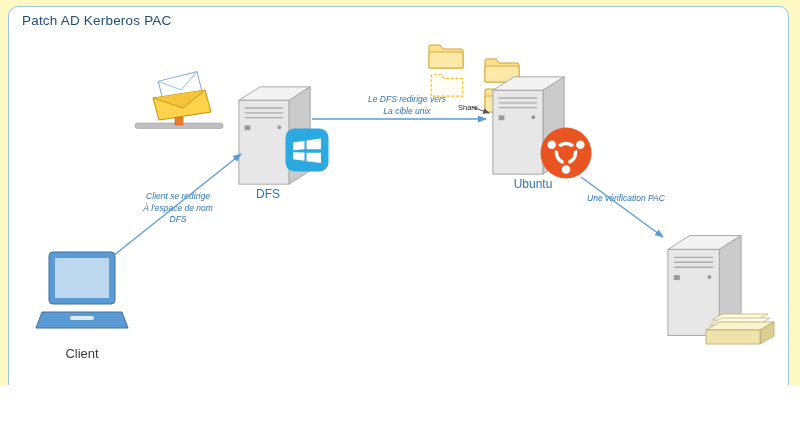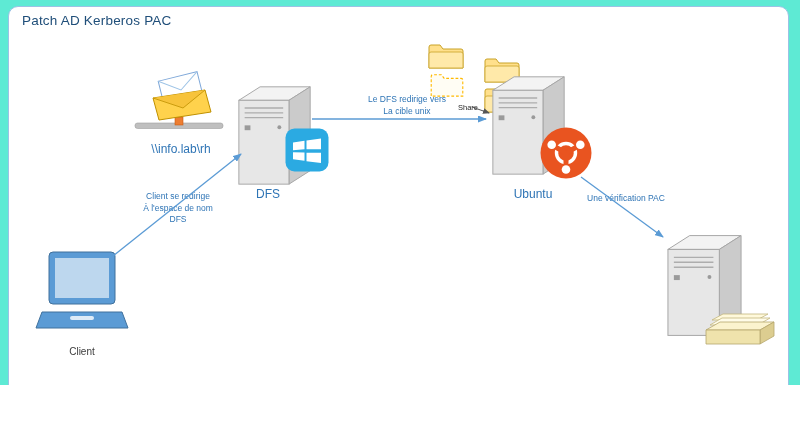--- a/index.html
+++ b/index.html
@@ -1,25 +1,25 @@
 <!DOCTYPE html>
 <html><head>
 <meta charset="utf-8">
 <style>
   * { margin:0; padding:0; box-sizing:border-box; }
   html,body { background:#ffffff; }
   body { width:800px; height:433px; font-family:"Liberation Sans", sans-serif; }
-  .canvas { position:relative; width:800px; height:385px; background:#5eead4; overflow:hidden; }
+  .canvas { position:relative; width:800px; height:385px; background:#fef9c3; overflow:hidden; }
   .frame { position:absolute; left:8px; top:6px; width:781px; height:418px;
            border:1.6px solid #9CC2E5; border-radius:10px; background:#fff; }
   .title { position:absolute; left:22px; top:13px; font-size:13.5px; color:#1F4E79; letter-spacing:.2px; }
   .shape { position:absolute; overflow:visible; }
   .node-label { position:absolute; text-align:center; font-size:12px; color:#2E74B5; }
-  .client-label { position:absolute; text-align:center; font-size:10px; color:#3B3B3B; }
-  .edge-label { position:absolute; text-align:center; font-size:8.5px; color:#2E74B5; line-height:11.5px; }
+  .client-label { position:absolute; text-align:center; font-size:13px; color:#3B3B3B; }
+  .edge-label { position:absolute; text-align:center; font-size:8.5px; color:#2E74B5; line-height:11.5px;font-style:italic; }
   .share-label { position:absolute; font-size:7.5px; color:#262626; }
   .overlay { position:absolute; left:0; top:0; pointer-events:none; }
 </style>
 </head>
 <body>
 
 <div class="canvas">
 
   <div class="frame"></div>
   <div class="title">Patch AD Kerberos PAC</div>
@@ -35,21 +35,20 @@
   <svg class="shape" style="left:133px; top:66px;" width="96" height="76" viewBox="0 0 96 76">
     <rect x="2" y="57" width="88" height="5.5" rx="2.5" fill="#BFBFBF" stroke="#9E9E9E" stroke-width="0.6"></rect>
     <rect x="42" y="51" width="8" height="8" fill="#ED7D31" stroke="#C55A11" stroke-width="0.6"></rect>
     <g transform="rotate(-14 48 24)">
       <rect x="28" y="10" width="40" height="26" fill="#FFFFFF" stroke="#7FA8D9" stroke-width="1"></rect>
       <path d="M28,10 L48,24 L68,10" fill="none" stroke="#9DC3E6" stroke-width="1"></path>
     </g>
     <path d="M20,32 L72,24 L78,46 L26,54 Z" fill="#FFD24C" stroke="#BF9000" stroke-width="1"></path>
     <path d="M20,32 L50,42 L72,24" fill="#F7C33B" stroke="#BF9000" stroke-width="0.8"></path>
   </svg>
-  <div class="node-label" style="left:125px; top:142px; width:112px;">\\info.lab\rh</div>
 
   <svg class="shape" style="left:233px; top:82px;" width="84" height="106" viewBox="0 0 85 110">
     <polygon points="5,19 27,5 79,5 57,19" fill="#F3F3F3" stroke="#A6A6A6" stroke-width="1"></polygon>
     <polygon points="57,19 79,5 79,92 57,106" fill="#CBCBCB" stroke="#A6A6A6" stroke-width="1"></polygon>
     <rect x="5" y="19" width="52" height="87" fill="#E7E7E7" stroke="#A6A6A6" stroke-width="1"></rect>
     <g stroke="#ADADAD" stroke-width="1.4">
       <line x1="11" y1="27" x2="51" y2="27"></line>
         <line x1="11" y1="32" x2="51" y2="32"></line>
         <line x1="11" y1="37" x2="51" y2="37"></line>
     </g>
@@ -114,21 +113,21 @@
       <line x1="27" y1="27" x2="41.3" y2="18.8"></line>
       <line x1="27" y1="27" x2="12.7" y2="18.8"></line>
       <line x1="27" y1="27" x2="27" y2="43.5"></line>
     </g>
     <g fill="#ffffff">
       <circle cx="41.3" cy="18.8" r="4.3"></circle>
       <circle cx="12.7" cy="18.8" r="4.3"></circle>
       <circle cx="27" cy="43.5" r="4.3"></circle>
     </g>
   </svg>
-  <div class="node-label" style="left:491px; top:187px; width:84px;">Ubuntu</div>
+  <div class="node-label" style="left:491px; top:177px; width:84px;">Ubuntu</div>
 
   <div class="edge-label" style="left:562px; top:193px; width:128px;">
     <div>Une vérification PAC</div>
   </div>
 
   <svg class="shape" style="left:663px; top:226px;" width="84" height="118" viewBox="0 0 85 110">
     <polygon points="5,19 27,5 79,5 57,19" fill="#F3F3F3" stroke="#A6A6A6" stroke-width="1"></polygon>
     <polygon points="57,19 79,5 79,92 57,106" fill="#CBCBCB" stroke="#A6A6A6" stroke-width="1"></polygon>
     <rect x="5" y="19" width="52" height="87" fill="#E7E7E7" stroke="#A6A6A6" stroke-width="1"></rect>
     <g stroke="#ADADAD" stroke-width="1.4">

